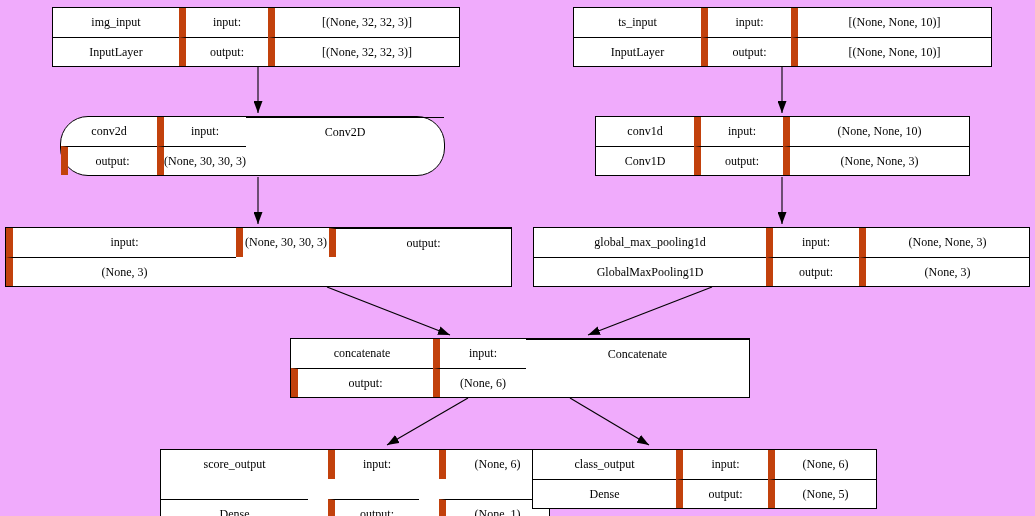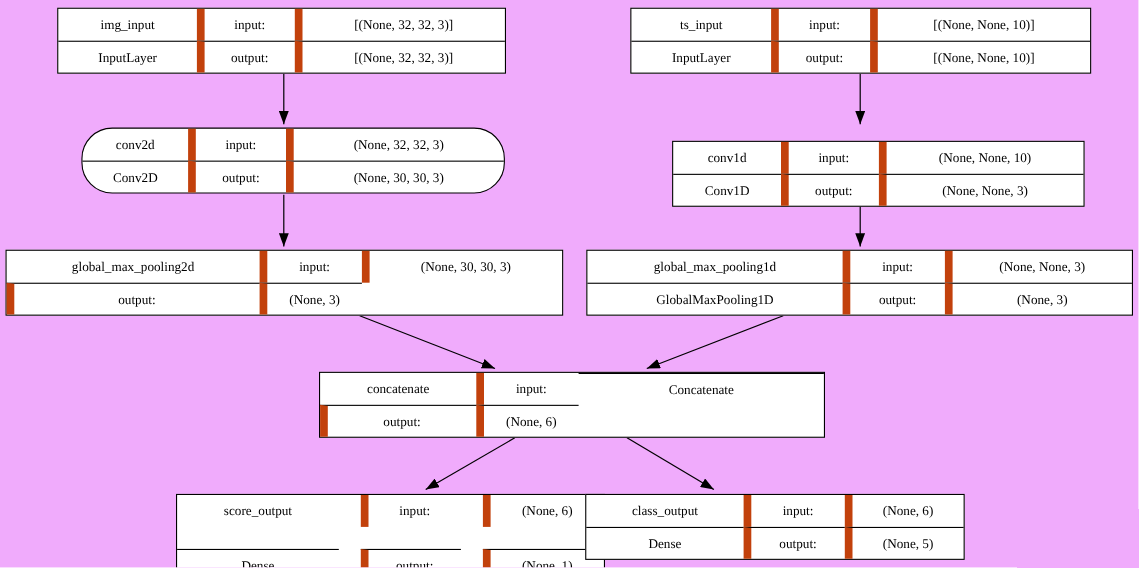--- a/index.html
+++ b/index.html
@@ -76,40 +76,38 @@
 
   <div class="node" style="left:573px; top:7px; grid-template-columns:127px 90px 200px;">
     <div class="cell">ts_input</div>
     <div class="cell bl">input:</div>
     <div class="cell bl">[(None, None, 10)]</div>
     <div class="cell bt">InputLayer</div>
     <div class="cell bl bt">output:</div>
     <div class="cell bl bt">[(None, None, 10)]</div>
   </div>
 
-  <div class="node" style="left:74px; top:116px; grid-template-columns:96px 89px 198px;border-radius:28px;">
+  <div class="node" style="left:60px; top:116px; grid-template-columns:96px 89px 198px;border-radius:28px;">
     <div class="cell">conv2d</div>
     <div class="cell bl">input:</div>
-    <div class="cell bl">(None, 32, 32, 3)</div>
     <div class="cell bt">Conv2D</div>
     <div class="cell bl bt">output:</div>
     <div class="cell bl bt">(None, 30, 30, 3)</div>
   </div>
 
-  <div class="node" style="left:595px; top:128px; grid-template-columns:98px 89px 186px;margin-left:16px;">
+  <div class="node" style="left:595px; top:116px; grid-template-columns:98px 89px 186px;">
     <div class="cell">conv1d</div>
     <div class="cell bl">input:</div>
     <div class="cell bl">(None, None, 10)</div>
     <div class="cell bt">Conv1D</div>
     <div class="cell bl bt">output:</div>
     <div class="cell bl bt">(None, None, 3)</div>
   </div>
 
   <div class="node" style="left:5px; top:227px; grid-template-columns:230px 93px 182px;">
-    <div class="cell">global_max_pooling2d</div>
     <div class="cell bl">input:</div>
     <div class="cell bl">(None, 30, 30, 3)</div>
     <div class="cell bl bt">output:</div>
     <div class="cell bl bt">(None, 3)</div>
   </div>
 
   <div class="node" style="left:533px; top:227px; grid-template-columns:232px 93px 170px;">
     <div class="cell">global_max_pooling1d</div>
     <div class="cell bl">input:</div>
     <div class="cell bl">(None, None, 3)</div>

